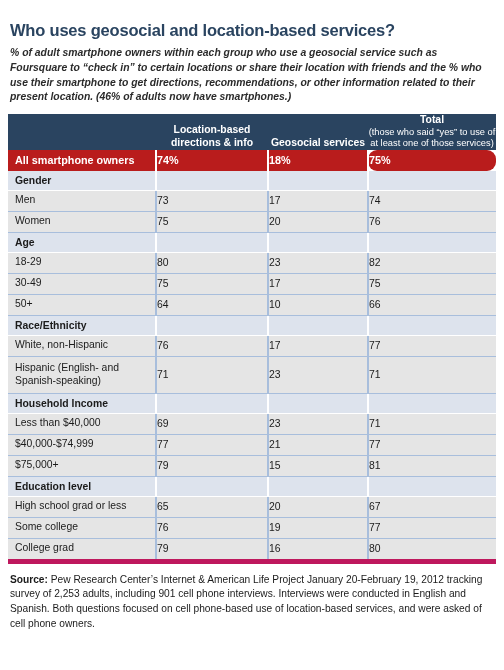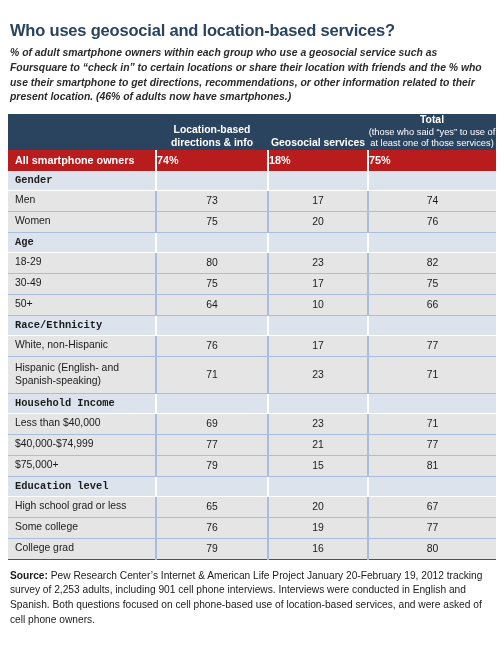--- a/index.html
+++ b/index.html
@@ -83,32 +83,31 @@
     font-size: 10.8px;
     height: 21px;
     border-right: 2px solid #ffffff;
   }
   tr.highlight td.lbl {
     text-align: left;
     padding-left: 7px;
   }
   tr.highlight td.val {
   }
-  tr.highlight td:last-child { border-right: none; }
+  tr.highlight td:last-child { border-right: none; border-radius: 9px; }
 
   
   tr.cat td {
     background: #DDE3ED;
     font-weight: bold;
     font-size: 10.4px;
     color: #1b1b1b;
     height: 19px;
     border-right: 2px solid #ffffff;
     border-bottom: 1px solid #ffffff;
-    font-family: Liberation Mono, monospace;
   }
   tr.cat td.lbl {
     text-align: left;
     padding-left: 7px;
   }
   tr.cat td:last-child { border-right: none; }
 
   
   tr.data td {
     background: #e5e5e5;
@@ -117,27 +116,26 @@
     height: 20px;
     border-bottom: 1px solid #A8BEDC;
     border-right: 2px solid #A8BEDC;
   }
   tr.data td.lbl {
     text-align: left;
     padding-left: 7px;
     line-height: 1.22;
   }
   tr.data td.val {
-    text-align: center;
   }
   tr.data td:last-child { border-right: none; }
   tr.data.tall td { height: 34px; }
   tr.data.tall td.lbl { padding-top: 1px; padding-bottom: 1px; }
 
-  tr.data.lastrow td { border-bottom: 1px solid #be185d; }
+  tr.data.lastrow td { border-bottom: 5px solid #be185d; }
 
   
   .source {
     margin-top: 9px;
     padding-left: 2px;
     padding-right: 8px;
     font-size: 10.2px;
     line-height: 1.44;
     color: #1b1b1b;
   }

